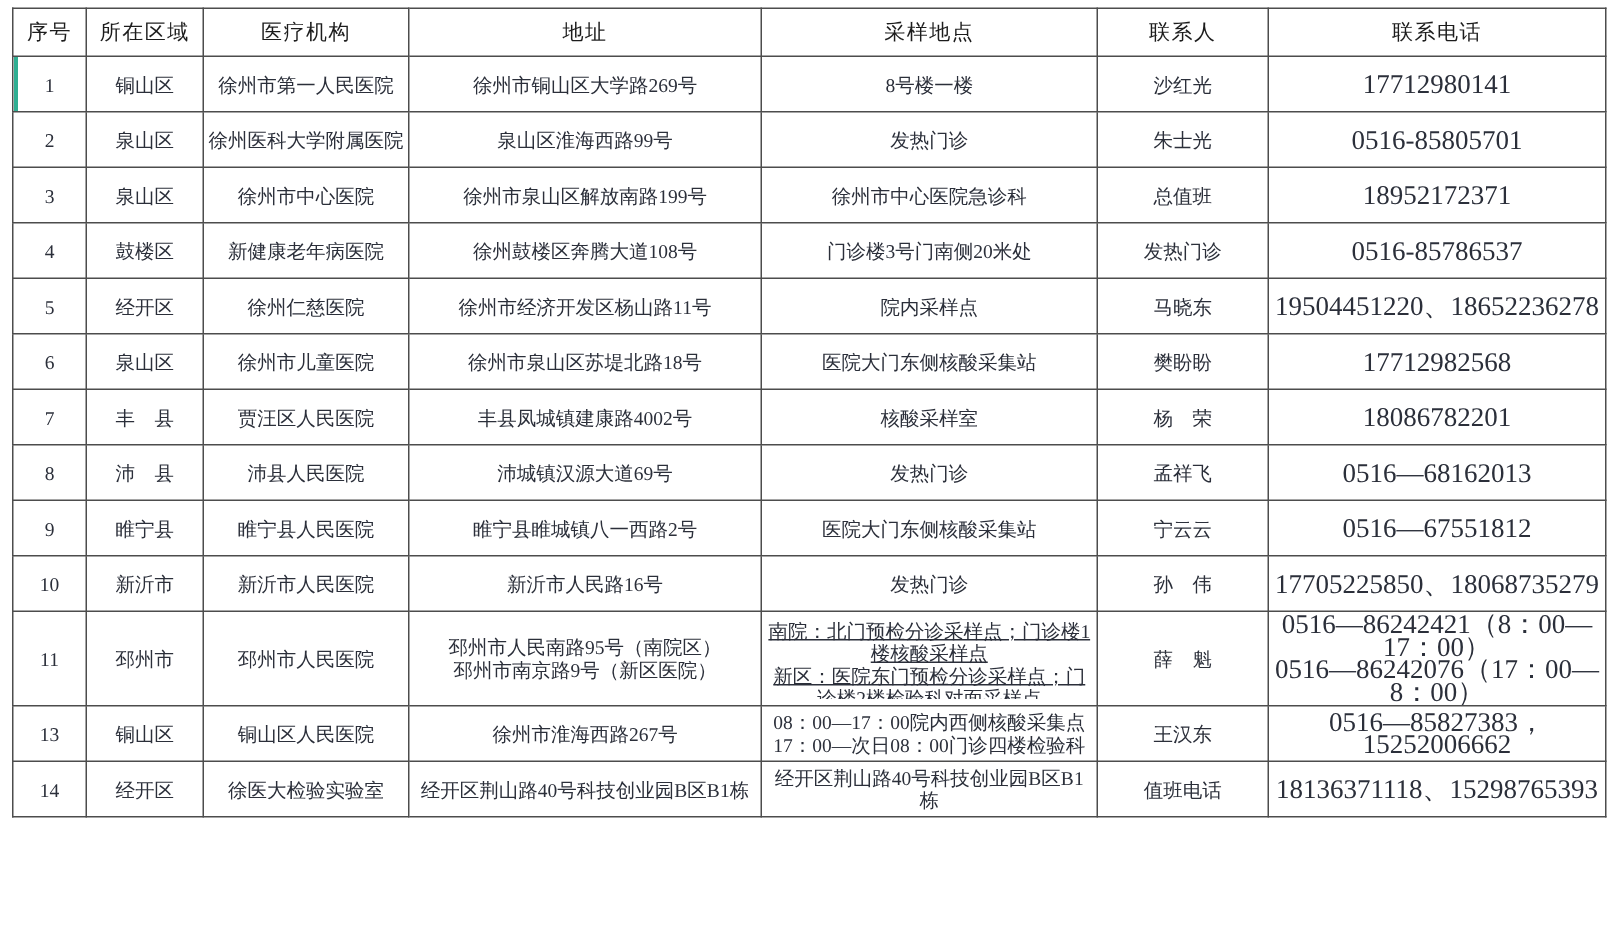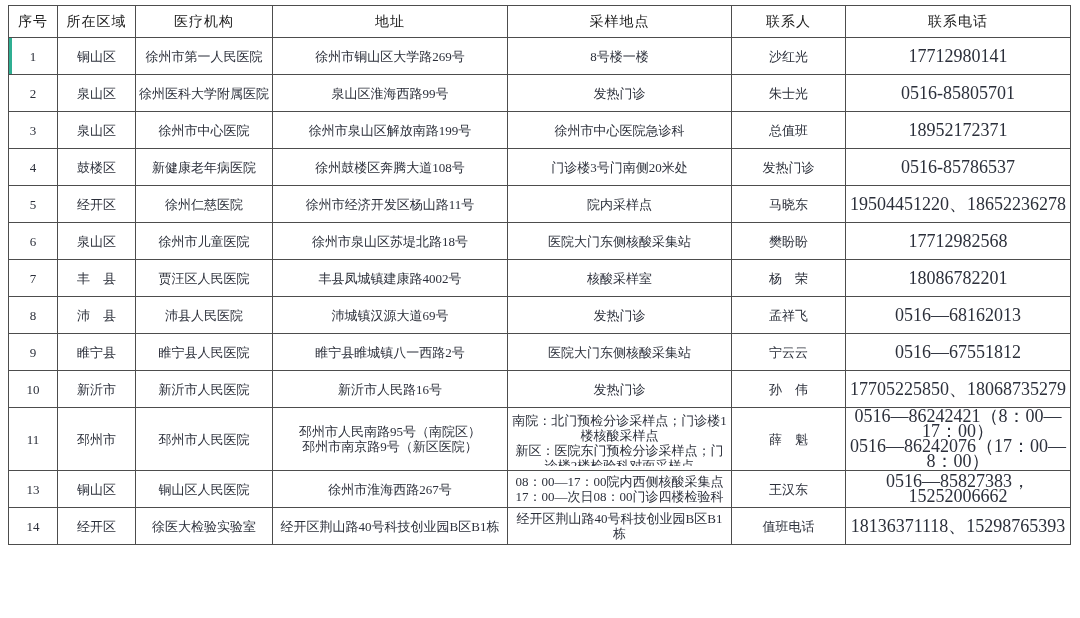--- a/index.html
+++ b/index.html
@@ -39,20 +39,21 @@
   tbody tr.tall{height:56px;}
   td{font-size:13px;color:#2b2f3a;}
   td.c-phone{font-size:18px;}
   .cw{
     white-space:pre-line;
     line-height:15px;
   }
   .clamp{
     max-height:53px;
     overflow:hidden;
+    text-decoration:underline;
   }
   
   tbody tr:first-child td:first-child{
     box-shadow:inset 3px 0 0 #2fae92;
   }
 </style>
 </head>
 <body>
 
 <div class="table-wrap">

